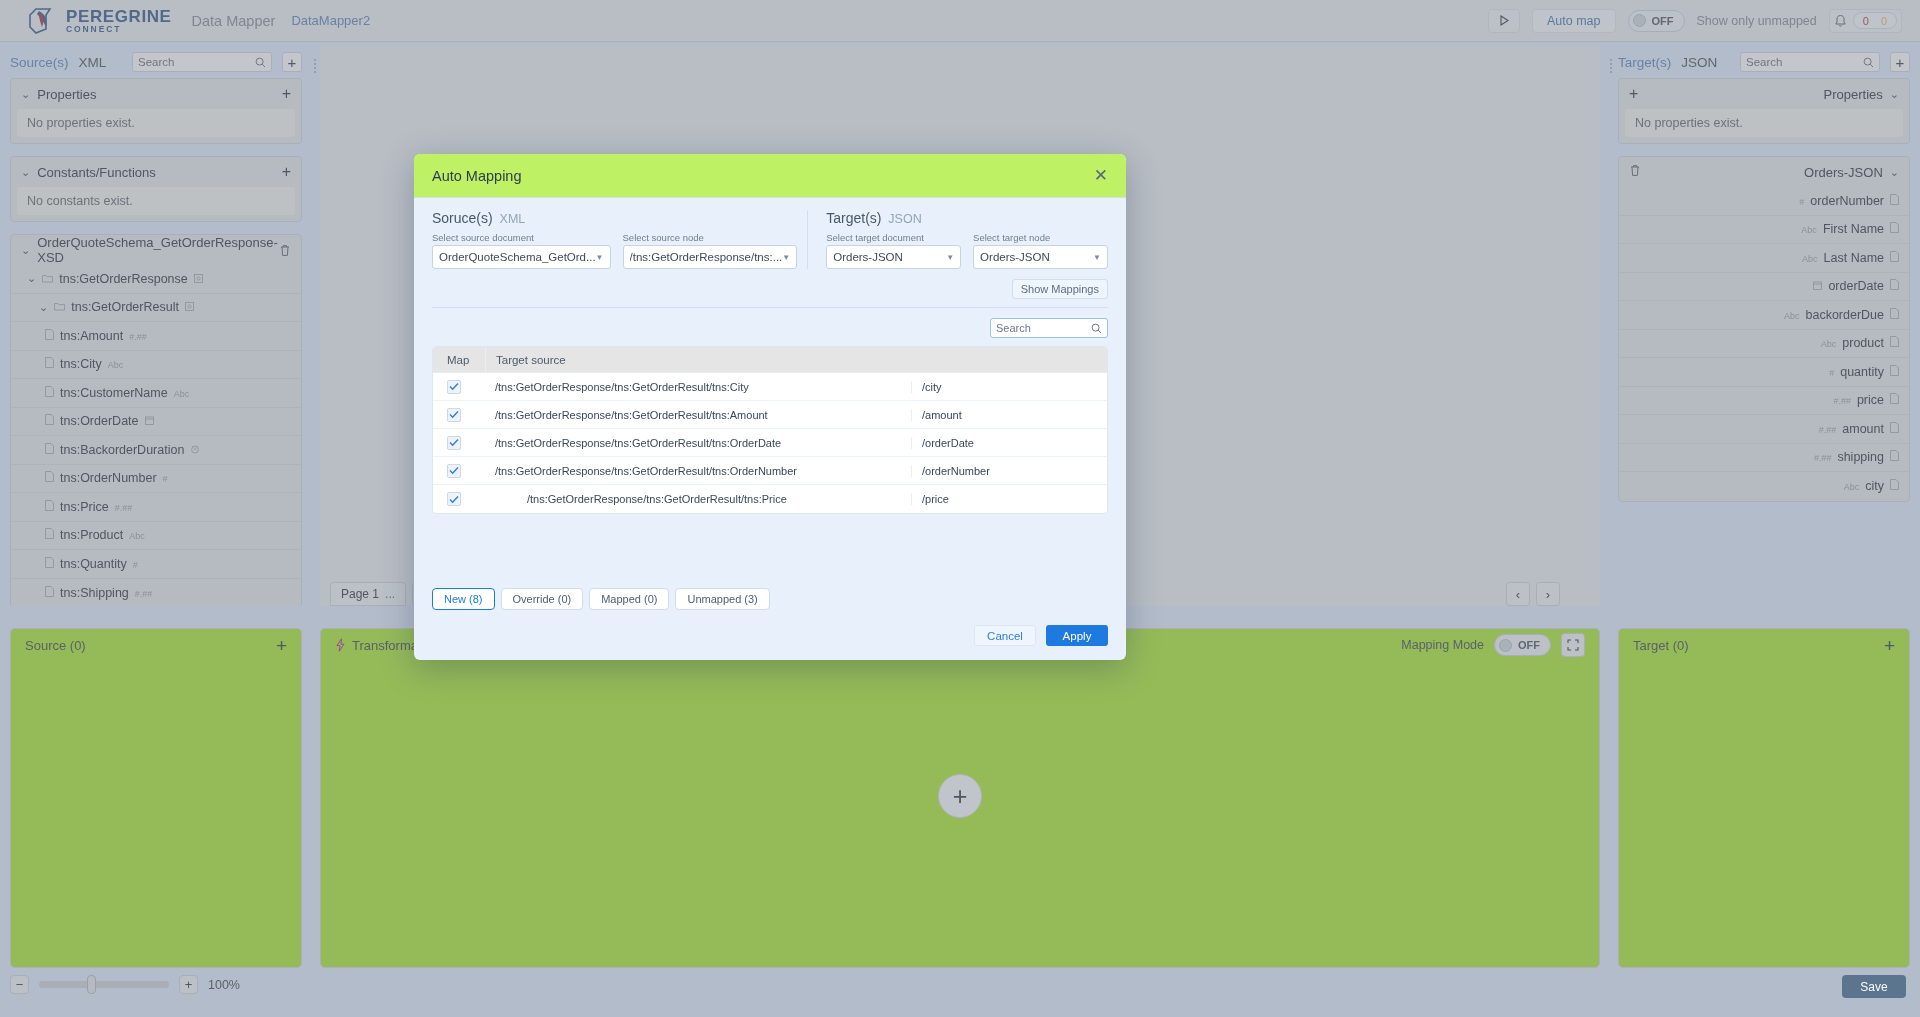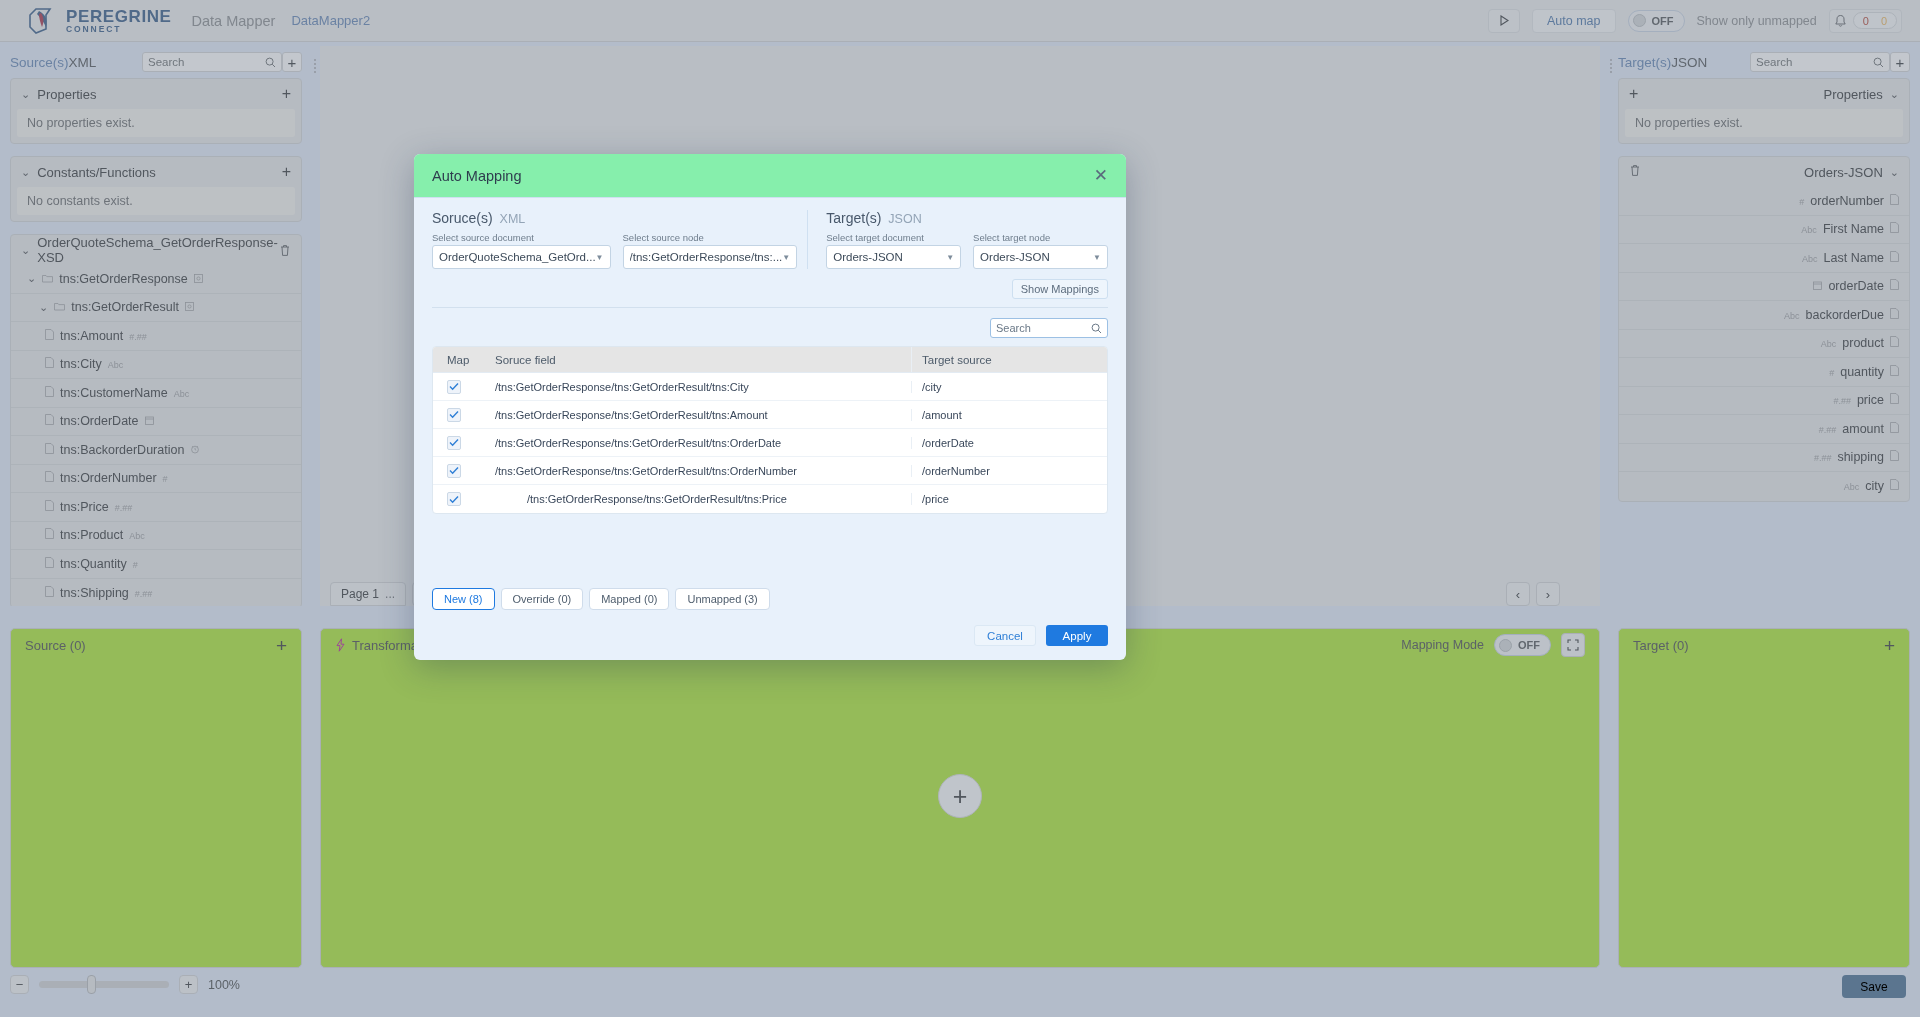--- a/index.html
+++ b/index.html
@@ -51,21 +51,21 @@
     padding: 0 4px; border-radius: 4px; background: #bcc5d1; border: 1px solid #b0bac7;
   }
   .badge-pill {
     display: flex; align-items: center; gap: 12px; height: 17px; padding: 0 9px;
     border-radius: 9px; border: 1px solid #adb7c4; background: #bfc8d4;
     font-size: 11px;
   }
 
   
   .panel-head {
-    display: flex; align-items: center; height: 32px; gap: 0;
+    display: flex; align-items: center; height: 32px; gap: 10px;
   }
   .panel-title-a { font-size: 13.5px; color: #5b87c4; }
   .panel-title-b { font-size: 13.5px; color: #5e6a78; }
   .search-box {
     display: flex; align-items: center; height: 20px; width: 140px;
     background: #c3ccd7; border: 1px solid #a9b3c1; border-radius: 3px; padding: 0 5px;
   }
   .search-box .st { font-size: 11.5px; color: #6e7986; flex: 1; }
   .plus-sq {
     width: 20px; height: 20px; border: 1px solid #a9b3c1; border-radius: 3px;
@@ -155,34 +155,34 @@
   }
   .slider { width: 130px; height: 7px; border-radius: 4px; background: #a9b3c1; position: relative; }
   .slider .thumb {
     position: absolute; left: 48px; top: -6px; width: 9px; height: 19px;
     border-radius: 4px; background: #b6bfcb; border: 1px solid #99a4b2;
   }
   .zoom-pct { font-size: 12.5px; color: #59646f; }
 
   .save-btn {
     position: absolute; right: 14px; top: 975px; width: 64px; height: 23px;
-    background: #4a7bab; border-radius: 4px; color: #000000; font-size: 12px;
+    background: #4a7bab; border-radius: 4px; color: #ffffff; font-size: 12px;
     display: flex; align-items: center; justify-content: center;
   }
 
   
   .modal {
     position: absolute; left: 414px; top: 154px; width: 712px; height: 506px;
     background: #e8f1fb; border-radius: 6px;
     box-shadow: 0 8px 34px rgba(30,50,80,.30);
     overflow: hidden;
   }
   .modal-head {
     height: 44px; display: flex; align-items: center; padding: 0 18px;
-    border-bottom: 1px solid #cfe0f1; background: #86efac;
+    border-bottom: 1px solid #cfe0f1; background: #bef264;
   }
   .modal-title { font-size: 14.5px; color: #2e3d4e; }
   .modal-x { margin-left: auto; font-size: 17px; color: #5a6b7d; line-height: 1; }
 
   .modal-body { padding: 12px 18px 0 18px; }
   .sel-cols { display: flex; }
   .sel-col { flex: 1; }
   .sel-col.right { padding-left: 18px; border-left: 1px solid #cfe0f1; margin-left: 10px; }
   .sec-label { font-size: 14px; color: #48586b; margin-bottom: 6px; }
   .sec-label .k { color: #93a4b6; font-size: 12.5px; margin-left: 3px; }
@@ -701,21 +701,20 @@
           <svg width="11" height="11" viewBox="0 0 11 11">
               <circle cx="4.6" cy="4.6" r="3.5" fill="none" stroke="#6b7988" stroke-width="1"></circle>
               <line x1="7.2" y1="7.2" x2="10" y2="10" stroke="#6b7988" stroke-width="1"></line>
             </svg>
         </div>
       </div>
 
       <div class="tbl">
         <div class="tbl-head">
           <div class="th c-map">Map</div>
-          <div class="th c-src">Soruce field</div>
           <div class="th c-tgt">Target source</div>
         </div>
         <div id="mapping-rows">
             <div class="tr">
               <div class="td c-map">
                 <span class="cb">
                   <svg width="10" height="9" viewBox="0 0 10 9">
                     <path d="M1 4.6 L3.6 7.2 L9 1.4" fill="none" stroke="#2f7fd6" stroke-width="1.4"></path>
                   </svg>
                 </span>

